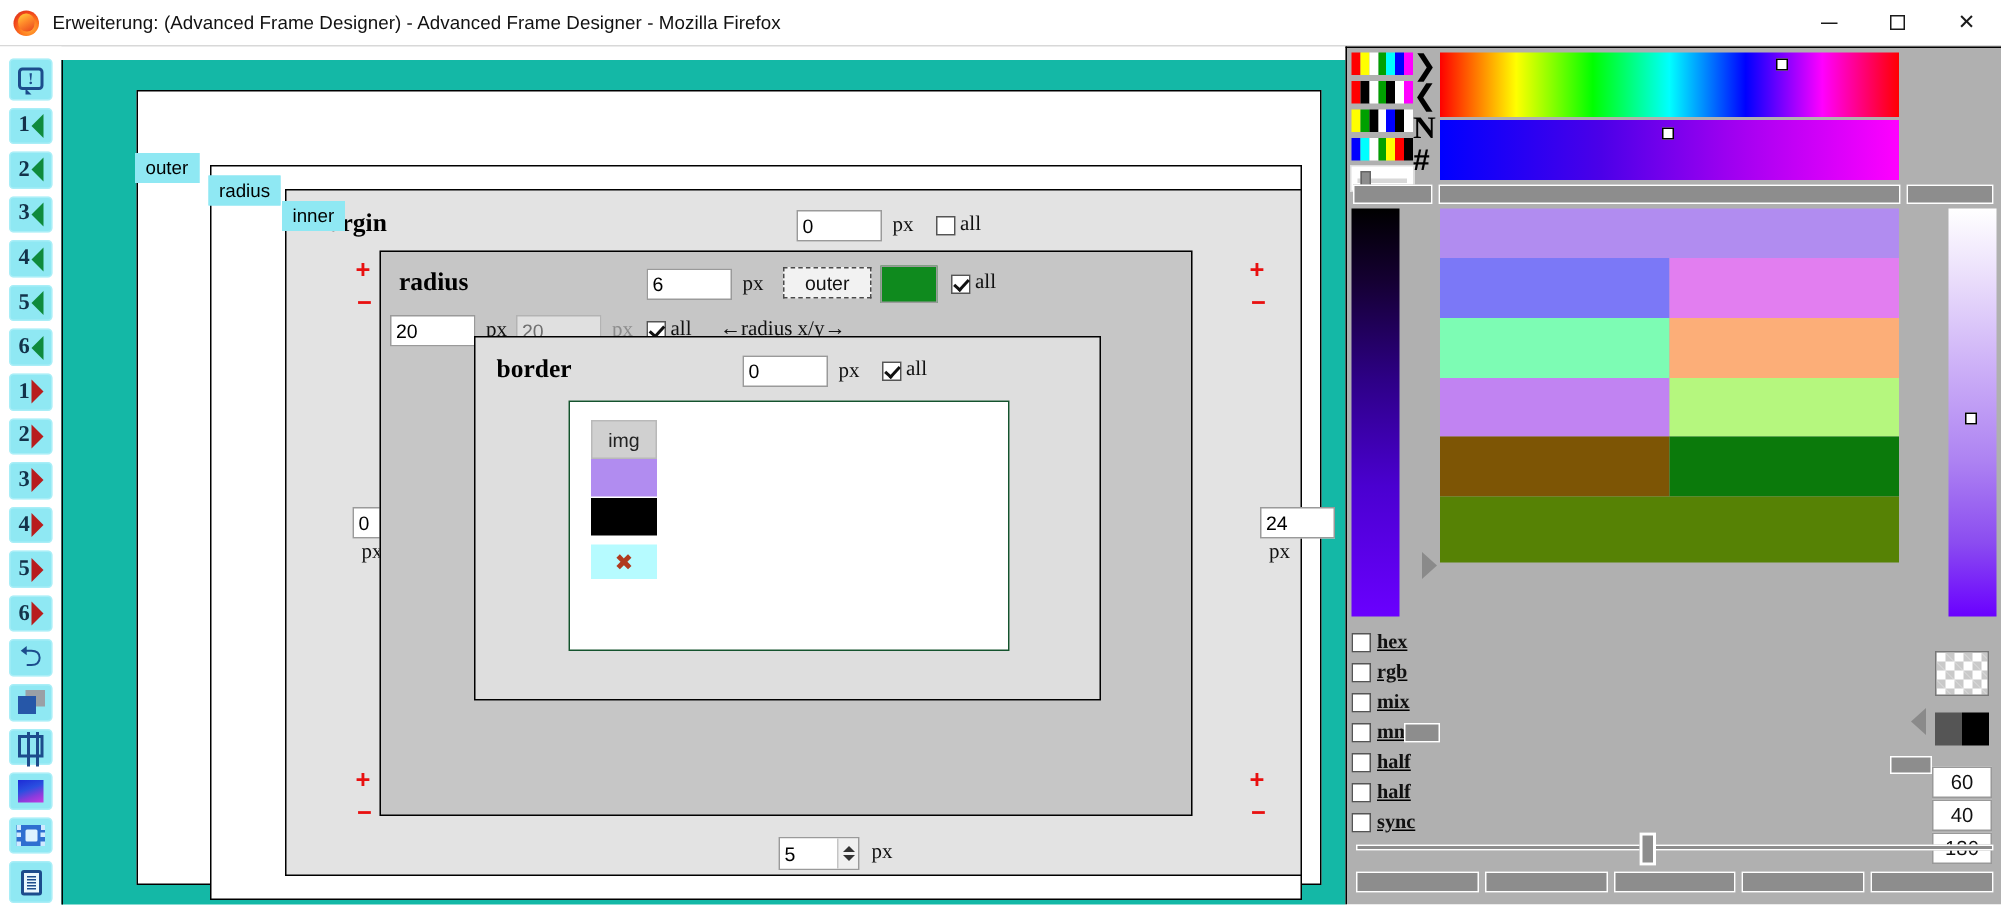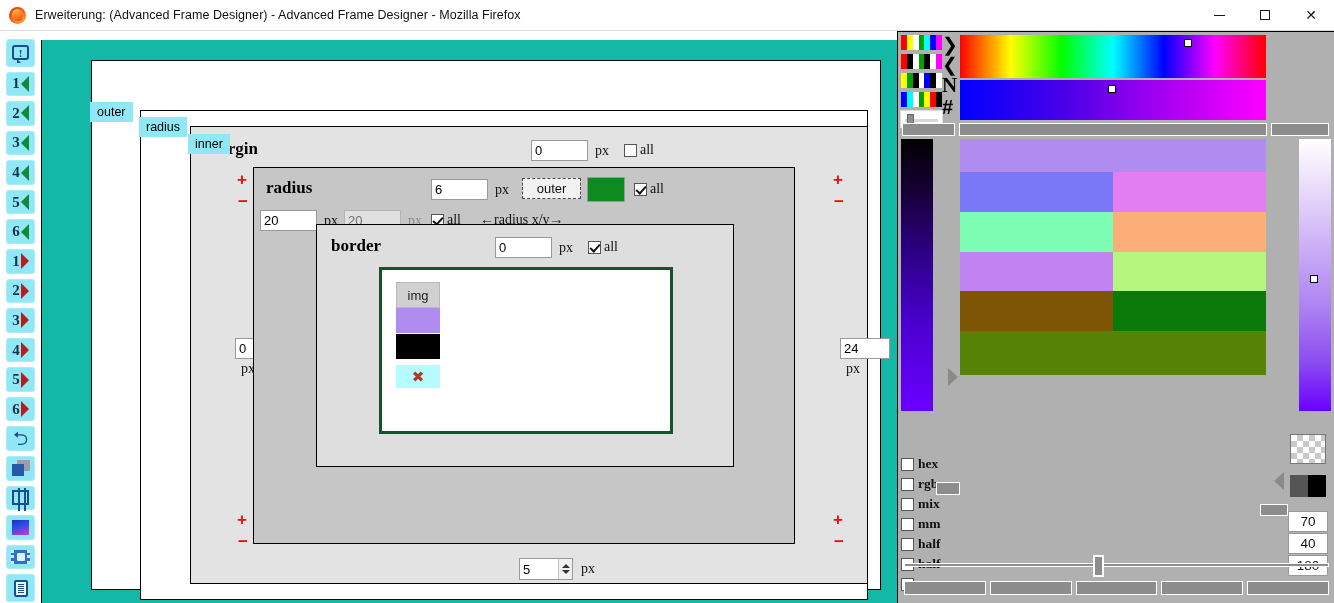--- a/index.html
+++ b/index.html
@@ -113,21 +113,21 @@
   .border-box {
     position: absolute; left: 62px; top: 40px; width: 542px; height: 377px;
     border: 1px solid #000; background: #c6c6c6;
   }
   .padding-box {
     position: absolute; left: 62px; top: 56px; width: 418px; height: 243px;
     border: 1px solid #000; background: #dedede;
   }
   .content-box {
     position: absolute; left: 62px; top: 42px; width: 294px; height: 167px;
-    border: 3px solid #14532d; background: #ffffff;
+    border: 1px solid #14532d; background: #ffffff;
   }
 
   .lbl-bold {
     font-family: "Liberation Serif", serif; font-weight: bold; font-size: 17px; color: #000;
   }
   .lbl-sm { font-family: "Liberation Serif", serif; font-size: 14px; color: #111; }
   .lbl-dim { font-family: "Liberation Serif", serif; font-size: 14px; color: #8c8c8c; }
 
   .txtin {
     font-family: "Liberation Sans", sans-serif; font-size: 13px; color: #000;
@@ -210,21 +210,21 @@
   }
   .arrow-left-g { position: absolute; left: 50px; top: 336px; width: 0; height: 0;
     border-top: 9px solid transparent; border-bottom: 9px solid transparent; border-left: 10px solid #8a8a8a; }
   .arrow-right-g { position: absolute; right: 50px; top: 440px; width: 0; height: 0;
     border-top: 9px solid transparent; border-bottom: 9px solid transparent; border-right: 10px solid #8a8a8a; }
 
   .palette { position: absolute; left: 62px; top: 107px; width: 306px; height: 425px; }
   .pal-row { display: flex; width: 100%; }
   .pal-cell { height: 100%; }
 
-  .cklist { position: absolute; left: 3px; top: 422px; width: 52px; }
+  .cklist { position: absolute; left: 3px; top: 386px; width: 52px; text-decoration: underline; }
   .ckrow { display: flex; align-items: center; gap: 4px; height: 20px; }
   .ckrow span { font-family: "Liberation Serif", serif; font-weight: bold; font-size: 13.5px; color: #111; }
 
   .mixbtn { position: absolute; left: 38px; top: 450px; width: 24px; height: 13px; background: #8d8d8d; border: 1px solid #fff; }
 
   .checker {
     position: absolute; right: 8px; top: 402px; width: 36px; height: 30px; border: 1px solid #777;
     background-image:
       linear-gradient(45deg, #c9c9c9 25%, transparent 25%, transparent 75%, #c9c9c9 75%),
       linear-gradient(45deg, #c9c9c9 25%, transparent 25%, transparent 75%, #c9c9c9 75%);
@@ -564,21 +564,21 @@
           <span>sync</span>
         </div>
     </div>
     <div class="mixbtn"></div>
 
     <div class="checker"></div>
     <div class="bwpair">
         <i style="background:#555"></i>
         <i style="background:#000"></i>
       </div>
-    <div class="numbox" style="top:479px;">70</div>
+    <div class="numbox" style="top:479px;">60</div>
     <div class="numbox" style="top:501px;">40</div>
     <div class="numbox" style="top:523px;">180</div>
     <div class="vslider-r"></div>
 
     <div class="bigslider">
       <span class="rail"></span>
       <span class="thumb"></span>
     </div>
     <div class="btnrow">
       <i></i>

